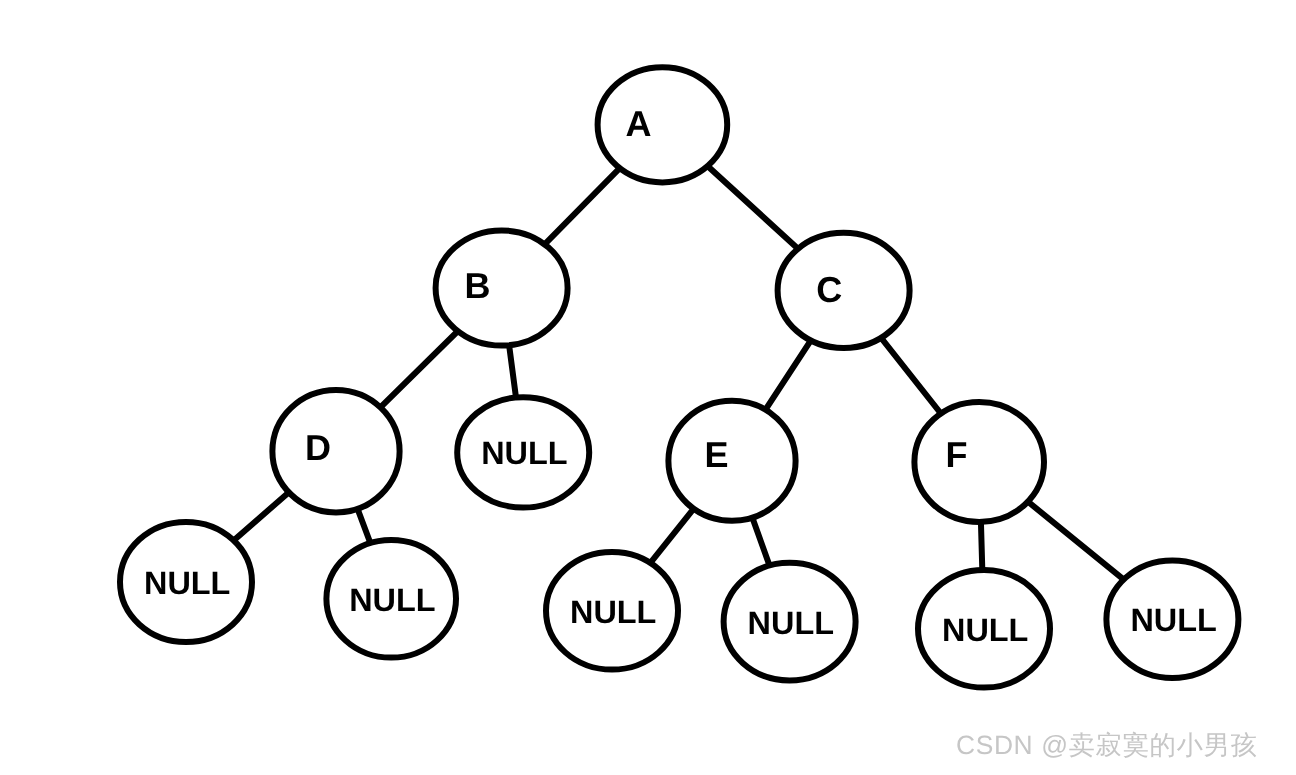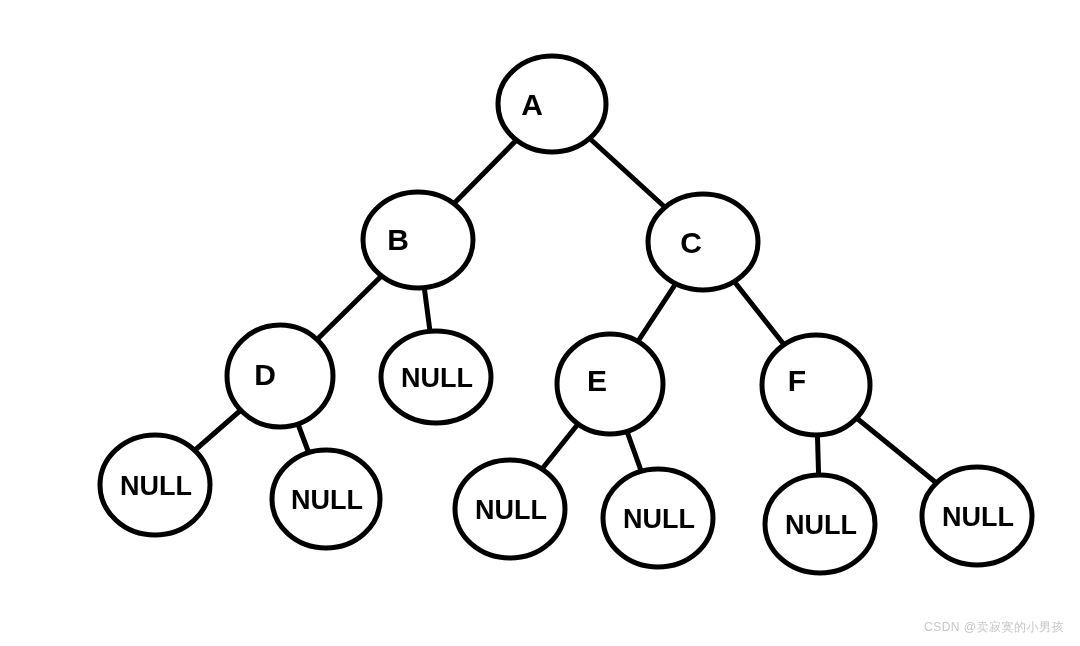--- a/index.html
+++ b/index.html
@@ -25,23 +25,23 @@
     height: 646px;
   }
   .node-label {
     font-family: "Liberation Sans", sans-serif;
     font-weight: bold;
     fill: #000000;
     text-anchor: middle;
   }
   .watermark {
     position: absolute;
-    right: 16px;
+    right: 32px;
     bottom: 10px;
-    font-size: 12px;
+    font-size: 22px;
     font-weight: 400;
     color: #c6c6c6;
     text-shadow: 1px 1px 0 #ffffff;
     letter-spacing: 0.5px;
     user-select: none;
     white-space: nowrap;
   }
 </style>
 </head>
 <body>

